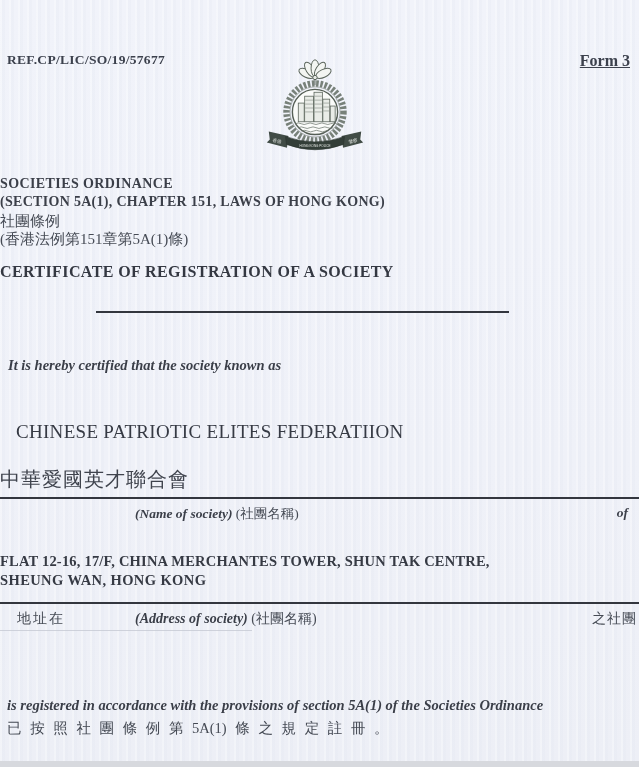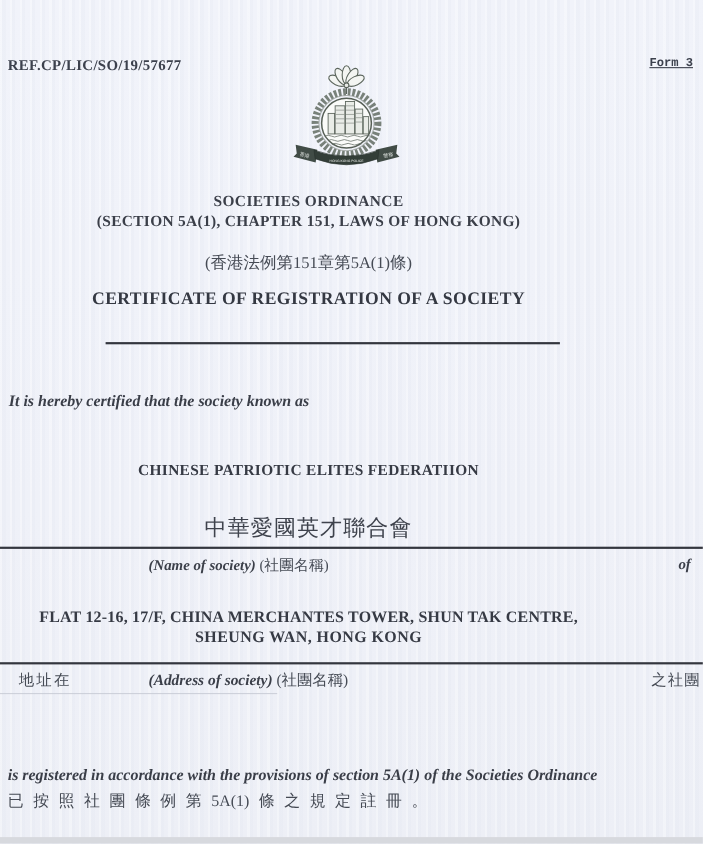--- a/index.html
+++ b/index.html
@@ -10,37 +10,37 @@
   }
   .page{
     position:relative;width:639px;height:767px;
     background:
       repeating-linear-gradient(90deg, rgba(255,255,255,0.30) 0 2px, rgba(226,230,240,0.25) 2px 5px, rgba(255,255,255,0.0) 5px 9px),
       linear-gradient(180deg,#f1f3fa 0%,#eff1f8 60%,#edeff6 100%);
     color:#3b3f49;
   }
   .abs{position:absolute;}
   .ref{left:7px;top:52px;font-weight:bold;font-size:13.5px;letter-spacing:.3px;color:#3c414d;}
-  .form{right:9px;top:52px;font-weight:bold;font-size:11px;text-decoration:underline;color:#3c414d;font-family:Liberation Mono, monospace;}
+  .form{right:9px;top:52px;font-weight:bold;font-size:16px;text-decoration:underline;color:#3c414d;}
   .emblem{left:256px;top:57px;width:118px;height:102px;}
-  .center{left:0;width:561px;text-align:center;}
+  .center{left:0;width:561px;}
   .ord-en1{top:176px;font-weight:bold;font-size:14px;letter-spacing:.4px;}
   .ord-en2{top:194px;font-weight:bold;font-size:14px;letter-spacing:.3px;}
   .ord-zh1{top:212px;font-size:15px;color:#464b55;}
   .ord-zh2{top:230px;font-size:15px;color:#464b55;}
   .cert-en{top:263px;font-weight:bold;font-size:16px;letter-spacing:.4px;color:#343842;}
   .cert-zh{top:286px;font-size:16.5px;word-spacing:9px;color:#40454f;}
   .rule{position:absolute;background:#33363e;height:2px;}
   .rule-title{left:96px;top:311px;width:413px;}
   .rule-name{left:0;top:497px;width:639px;}
   .rule-addr{left:0;top:602px;width:639px;}
   .rule-faint{left:0;top:630px;width:252px;height:1px;background:#c5c9d3;opacity:.8;}
   .certified-en{left:8px;top:357px;font-weight:bold;font-style:italic;font-size:14.5px;color:#3a3e48;}
   .certified-zh{left:8px;top:378px;font-size:14.5px;word-spacing:6px;color:#454a54;}
-  .soc-en{top:421px;font-weight:bold;font-size:14px;letter-spacing:.3px;color:#363a44;}
+  .soc-en{top:421px;font-weight:normal;font-size:19px;letter-spacing:.3px;color:#363a44;padding-left:16px;}
   .soc-zh{top:466px;font-size:20px;letter-spacing:1px;color:#3f434d;}
   .caption-row{left:0;top:505px;width:639px;font-size:13.5px;}
   .caption-name{position:absolute;left:135px;top:0;}
   .cap-it{font-weight:bold;font-style:italic;}
   .cap-zh{font-style:normal;color:#464b55;}
   .of-label{position:absolute;right:11px;top:0;font-weight:bold;font-style:italic;}
   .addr1{top:553px;font-weight:bold;font-size:14.5px;letter-spacing:.2px;color:#363a44;}
   .addr2{top:572px;font-weight:bold;font-size:14.5px;letter-spacing:.4px;color:#363a44;}
   .addr-row{left:0;top:610px;width:639px;font-size:14px;}
   .addr-prefix{position:absolute;left:17px;top:0;letter-spacing:2px;color:#464b55;}
@@ -107,20 +107,21 @@
     <path d="M13,74 L33,78.5 L31.5,90.5 L11,85 L14,82 Z" fill="#414c46"></path>
     <path d="M107,74 L87,78.5 L88.5,90.5 L109,85 L106,82 Z" fill="#414c46"></path>
     <path d="M30,79 Q60,90 90,79 L89,87 Q60,98 31,87 Z" fill="#333e38" stroke="#2a332e" stroke-width="0.6"></path>
     <text x="60" y="89.5" text-anchor="middle" font-size="3.1" fill="#e8ebe7" font-family="Liberation Sans, sans-serif">HONG KONG POLICE</text>
     <text x="21" y="85" text-anchor="middle" font-size="4.6" fill="#dde1dd" transform="rotate(13 21 85)" font-family="Liberation Sans, sans-serif">香港</text>
     <text x="99" y="85" text-anchor="middle" font-size="4.6" fill="#dde1dd" transform="rotate(-13 99 85)" font-family="Liberation Sans, sans-serif">警察</text>
   </svg>
 
   <div class="abs center ord-en1">SOCIETIES ORDINANCE</div>
   <div class="abs center ord-en2">(SECTION 5A(1), CHAPTER 151, LAWS OF HONG KONG)</div>
+  <div class="abs center ord-zh1">社團條例</div>
   <div class="abs center ord-zh2">(香港法例第151章第5A(1)條)</div>
 
   <div class="abs center cert-en">CERTIFICATE OF REGISTRATION OF A SOCIETY</div>
   <div class="rule rule-title"></div>
 
   <div class="abs certified-en">It is hereby certified that the society known as</div>
 
   <div class="abs center soc-en">CHINESE PATRIOTIC ELITES FEDERATIION</div>
   <div class="abs center soc-zh">中華愛國英才聯合會</div>
   <div class="rule rule-name"></div>

